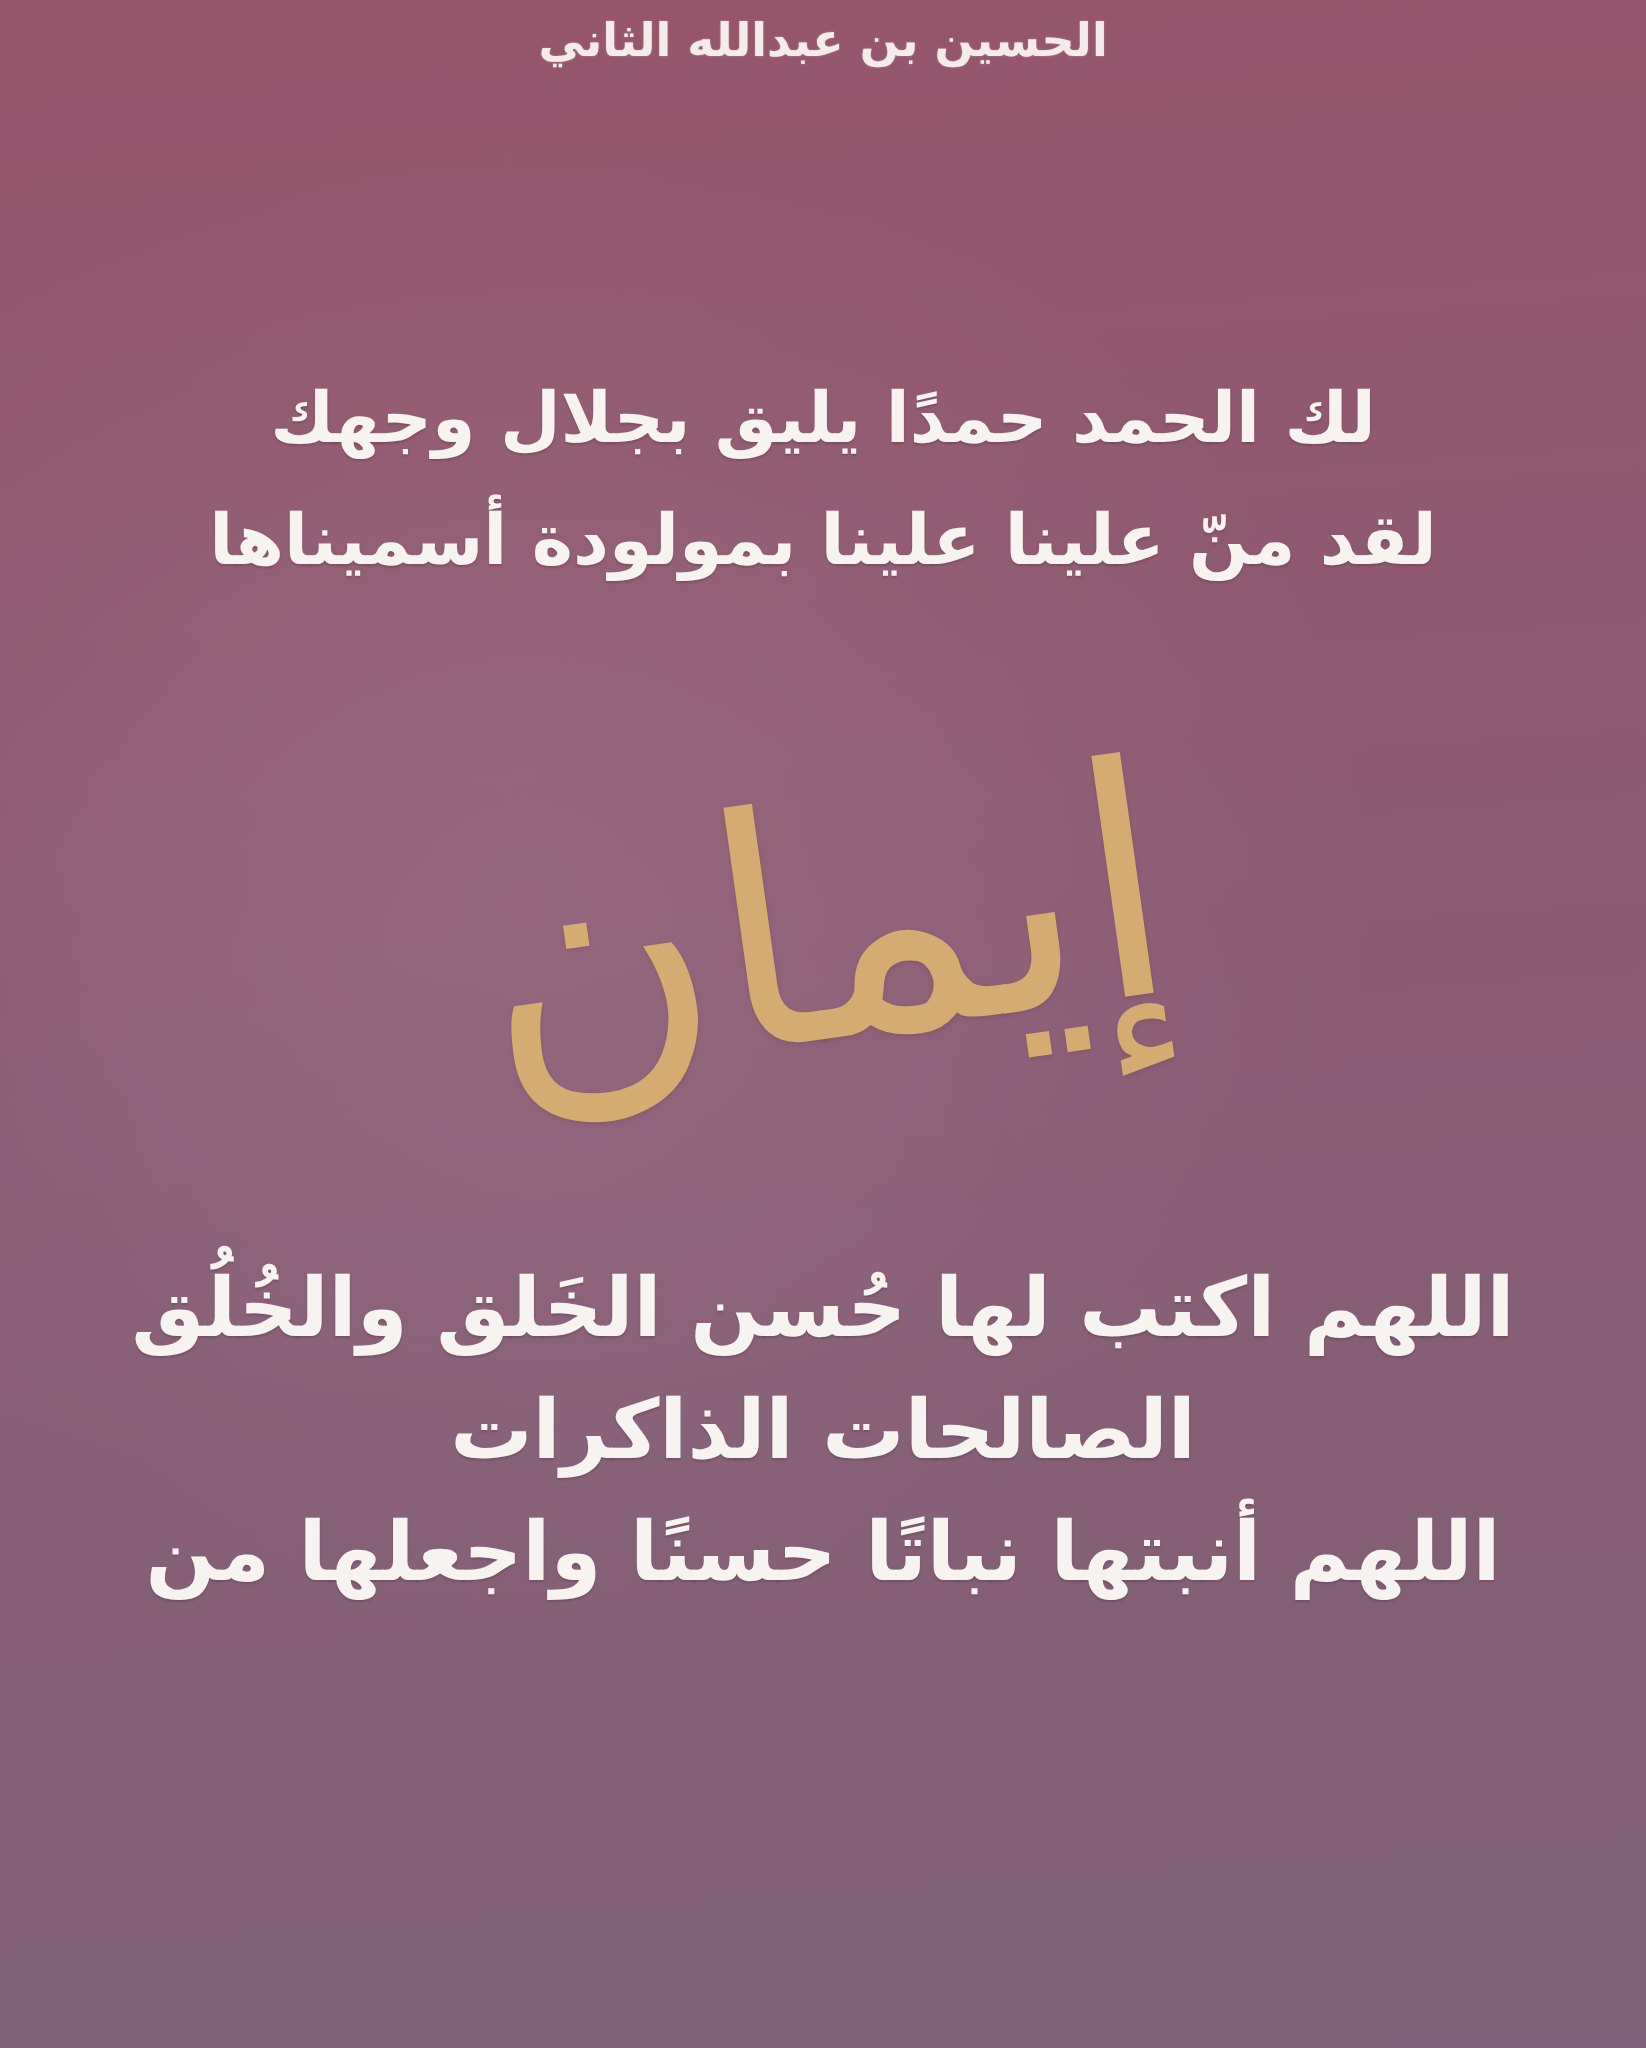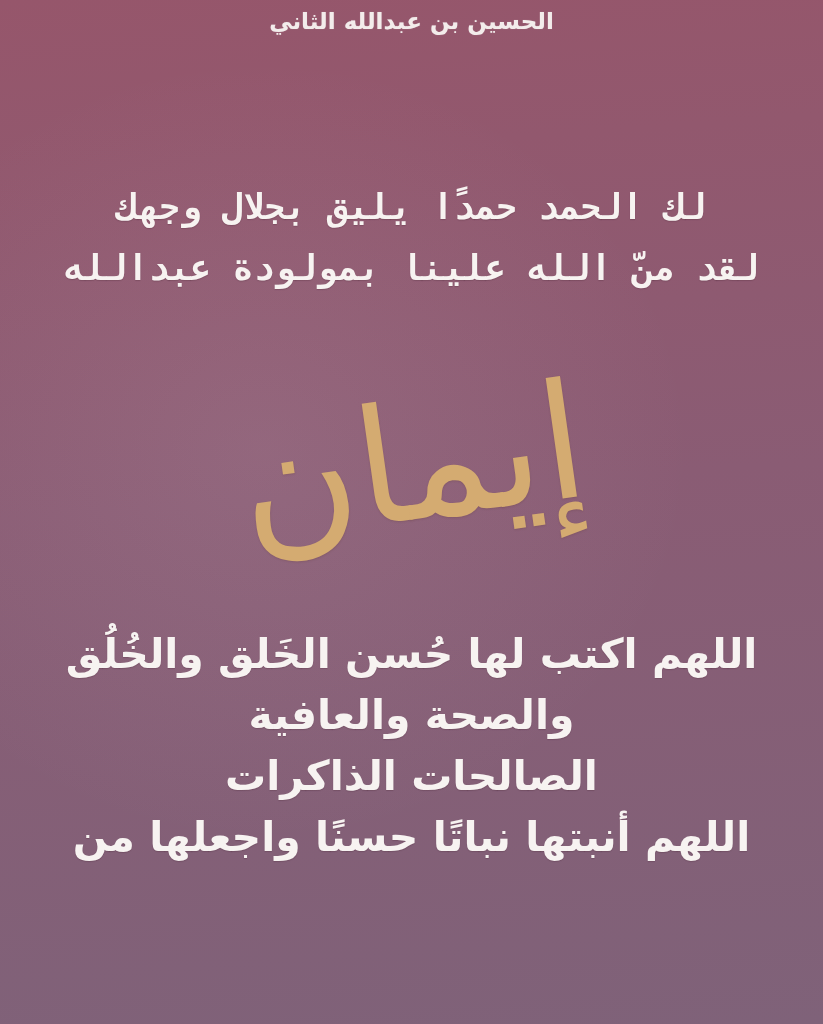--- a/index.html
+++ b/index.html
@@ -38,21 +38,20 @@
     color: var(--text);
     opacity: 0.96;
     text-shadow: 0 0 1px rgba(255,255,255,0.35);
   }
   .intro {
     margin-top: 146px;
     font-size: 35px;
     font-weight: bold;
     line-height: 61px;
     text-shadow: 0 1px 1px rgba(70,35,50,0.25);
-    font-family: Liberation Mono, monospace;
   }
   .baby-name {
     margin-top: 46px;
     height: 232px;
     display: flex;
     align-items: center;
     justify-content: center;
     font-size: 160px;
     font-weight: normal;
     color: var(--name-gold);
@@ -71,25 +70,24 @@
 </style>
 </head>
 <body>
 
 <div class="card">
 
   <div class="signature">الحسين بن عبدالله الثاني</div>
 
   <div class="intro">
     <div class="line">لك الحمد حمدًا يليق بجلال وجهك</div>
-    <div class="line">لقد منّ الله علينا بمولودة عبدالله</div>
+    <div class="line">لقد منّ علينا علينا بمولودة أسميناها</div>
   </div>
 
   <div class="baby-name">إيمان</div>
 
   <div class="dua">
     <div class="line">اللهم اكتب لها حُسن الخَلق والخُلُق</div>
-    <div class="line">والصحة والعافية</div>
     <div class="line">الصالحات الذاكرات</div>
     <div class="line">اللهم أنبتها نباتًا حسنًا واجعلها من</div>
   </div>
 
 </div>
 
 </body></html>

